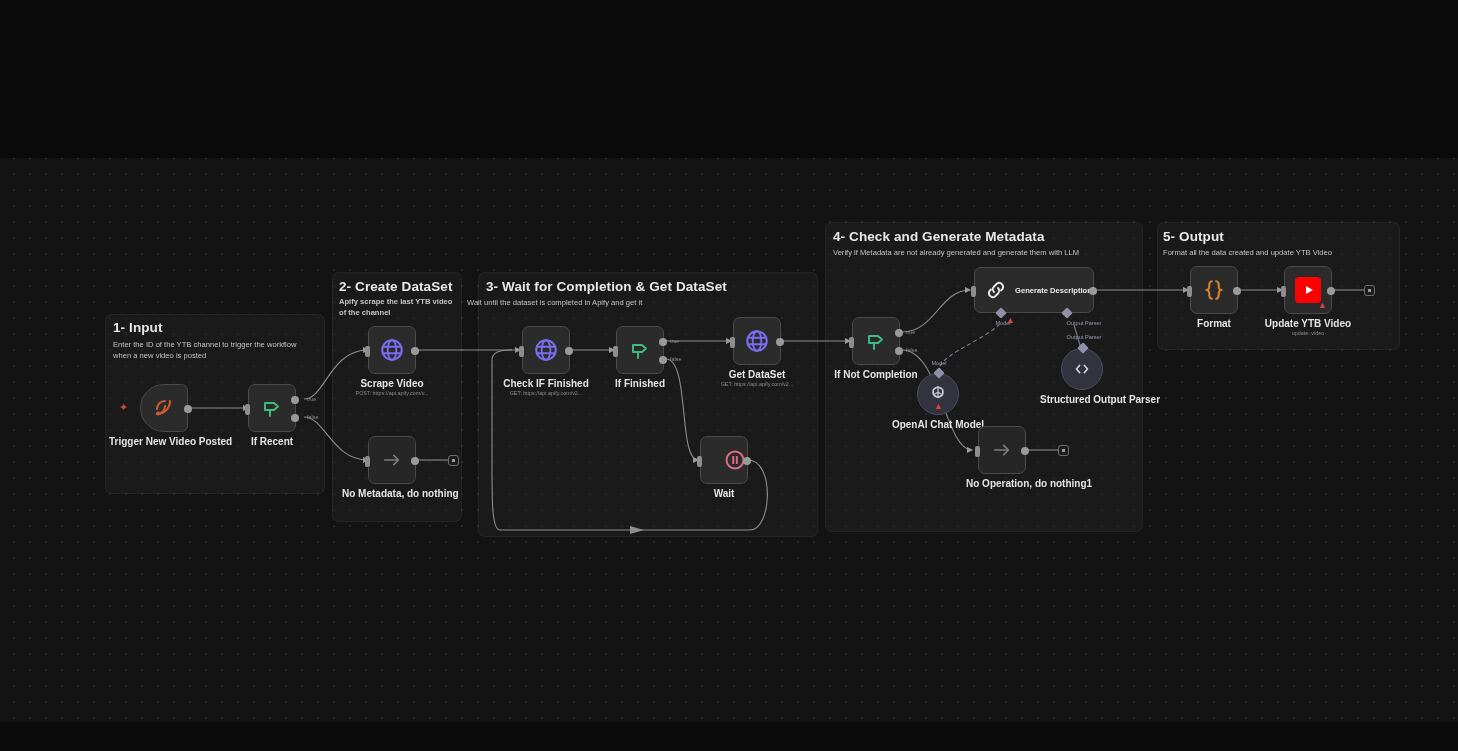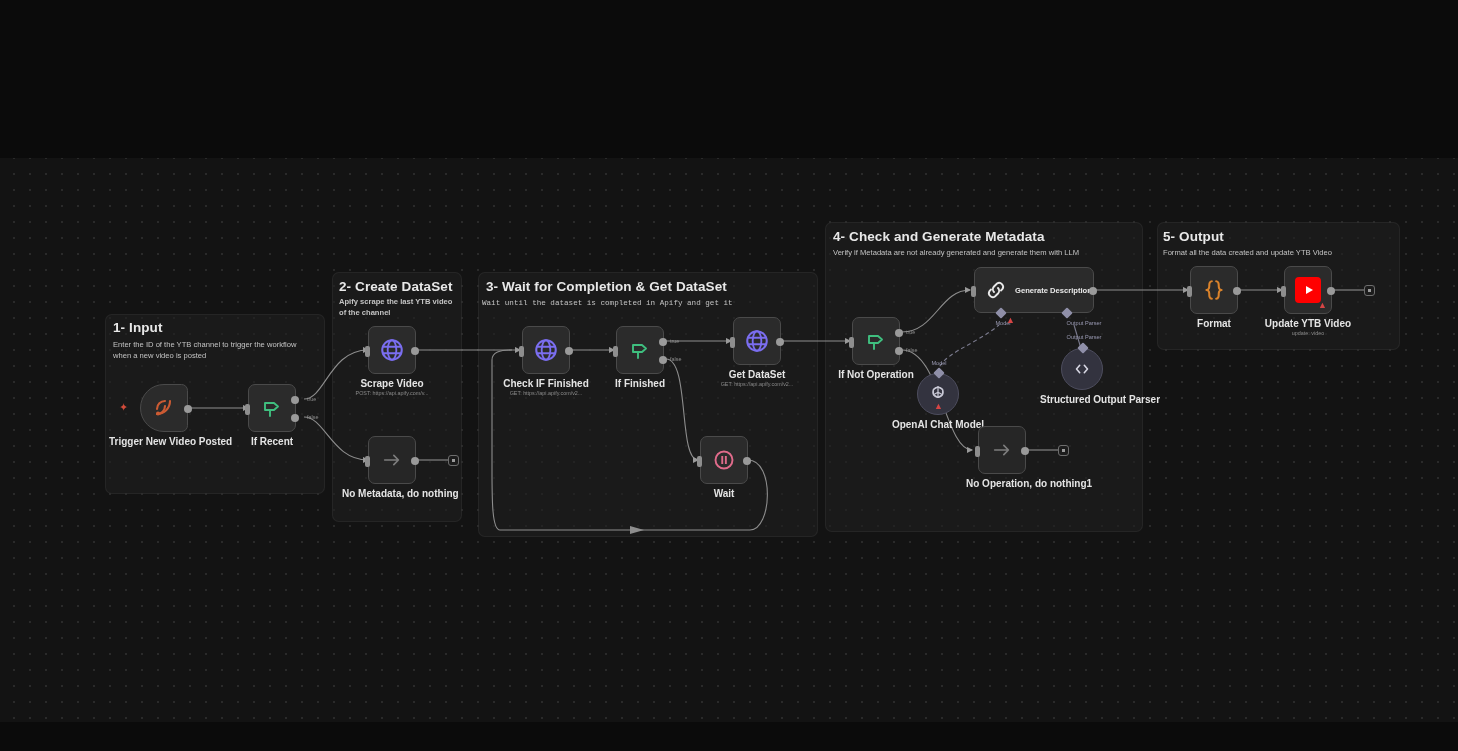--- a/index.html
+++ b/index.html
@@ -200,21 +200,21 @@
   <div class="group" style="left:825px; top:222px; width:318px; height:310px;"></div>
   <div class="group" style="left:1157px; top:222px; width:243px; height:128px;"></div>
 
   <div class="group-title" style="left:113px; top:320px;">1- Input</div>
   <div class="group-sub" style="left:113px; top:340px; width:200px;">Enter the ID of the YTB channel to trigger the workflow when a new video is posted</div>
 
   <div class="group-title" style="left:339px; top:279px;">2- Create DataSet</div>
   <div class="group-sub" style="left:339px; top:297px; width:116px;font-weight:bold;">Apify scrape the last YTB video of the channel</div>
 
   <div class="group-title" style="left:486px; top:279px;">3- Wait for Completion &amp; Get DataSet</div>
-  <div class="group-sub" style="left:482px; top:298px; width:300px;font-family:Liberation Mono, monospace;">Wait until the dataset is completed in Apify and get it</div>
+  <div class="group-sub" style="left:467px; top:298px; width:300px;">Wait until the dataset is completed in Apify and get it</div>
 
   <div class="group-title" style="left:833px; top:229px;">4- Check and Generate Metadata</div>
   <div class="group-sub" style="left:833px; top:248px; width:300px;">Verify if Metadata are not already generated and generate them with LLM</div>
 
   <div class="group-title" style="left:1163px; top:229px;">5- Output</div>
   <div class="group-sub" style="left:1163px; top:248px; width:220px;">Format all the data created and update YTB Video</div>
 
   <svg id="wires" width="1458" height="751">
     <defs>
       <marker id="ar" markerWidth="7" markerHeight="7" refX="5" refY="3" orient="auto">
@@ -348,42 +348,42 @@
     <svg class="ico" width="26" height="26" viewBox="0 0 24 24">
       <circle cx="12" cy="12" r="9" fill="none" stroke="#7b6ef0" stroke-width="1.9"></circle>
       <ellipse cx="12" cy="12" rx="4" ry="9" fill="none" stroke="#7b6ef0" stroke-width="1.7"></ellipse>
       <path d="M3.2 9 H20.8 M3.2 15 H20.8" stroke="#7b6ef0" stroke-width="1.7"></path>
     </svg>
     <span class="port" style="right:-4px; top:20px;"></span>
     <div class="node-label">Get DataSet</div>
     <div class="node-sub">GET: https://api.apify.com/v2...</div>
   </div>
 
-  <div class="node" style="left:700px; top:436px;">
+  <div class="node" style="left:700px; top:436px;justify-content:flex-end;">
     <span class="port in" style="left:-4px; top:19px;"></span>
     <svg class="ico" width="24" height="24" viewBox="0 0 24 24">
       <circle cx="12" cy="12" r="8.5" fill="none" stroke="#e06b8b" stroke-width="1.9"></circle>
       <rect x="9.3" y="8" width="1.9" height="8" fill="#e06b8b"></rect>
       <rect x="12.9" y="8" width="1.9" height="8" fill="#e06b8b"></rect>
     </svg>
     <span class="port" style="right:-4px; top:20px;"></span>
     <div class="node-label">Wait</div>
   </div>
 
   <div class="node" style="left:852px; top:317px;">
     <span class="port in" style="left:-4px; top:19px;"></span>
     <svg class="ico" width="24" height="24" viewBox="0 0 24 24">
       <g fill="none" stroke="#3fbf7f" stroke-width="1.9" stroke-linecap="round" stroke-linejoin="round">
         <path d="M5 7 H14 L18 10.5 L14 14 H5 Z"></path>
         <path d="M10 14 V20"></path>
       </g>
     </svg>
     <span class="port" style="right:-4px; top:11px;"></span>
     <span class="port" style="right:-4px; top:29px;"></span>
-    <div class="node-label">If Not Operation</div>
+    <div class="node-label">If Not Completion</div>
   </div>
   <div class="edge-label" style="left:906px; top:329px;">true</div>
   <div class="edge-label" style="left:906px; top:347px;">false</div>
 
   <div class="node wide" style="left:974px; top:267px;">
     <span class="port in" style="left:-4px; top:18px;"></span>
     <svg class="ico" width="24" height="24" viewBox="0 0 24 24">
       <g fill="none" stroke="#e9e9e9" stroke-width="1.9" stroke-linecap="round">
         <path d="M10 14 A4 4 0 0 1 10 8.5 L13 5.5 A4 4 0 0 1 18.5 11 L17 12.5"></path>
         <path d="M14 10 A4 4 0 0 1 14 15.5 L11 18.5 A4 4 0 0 1 5.5 13 L7 11.5"></path>

